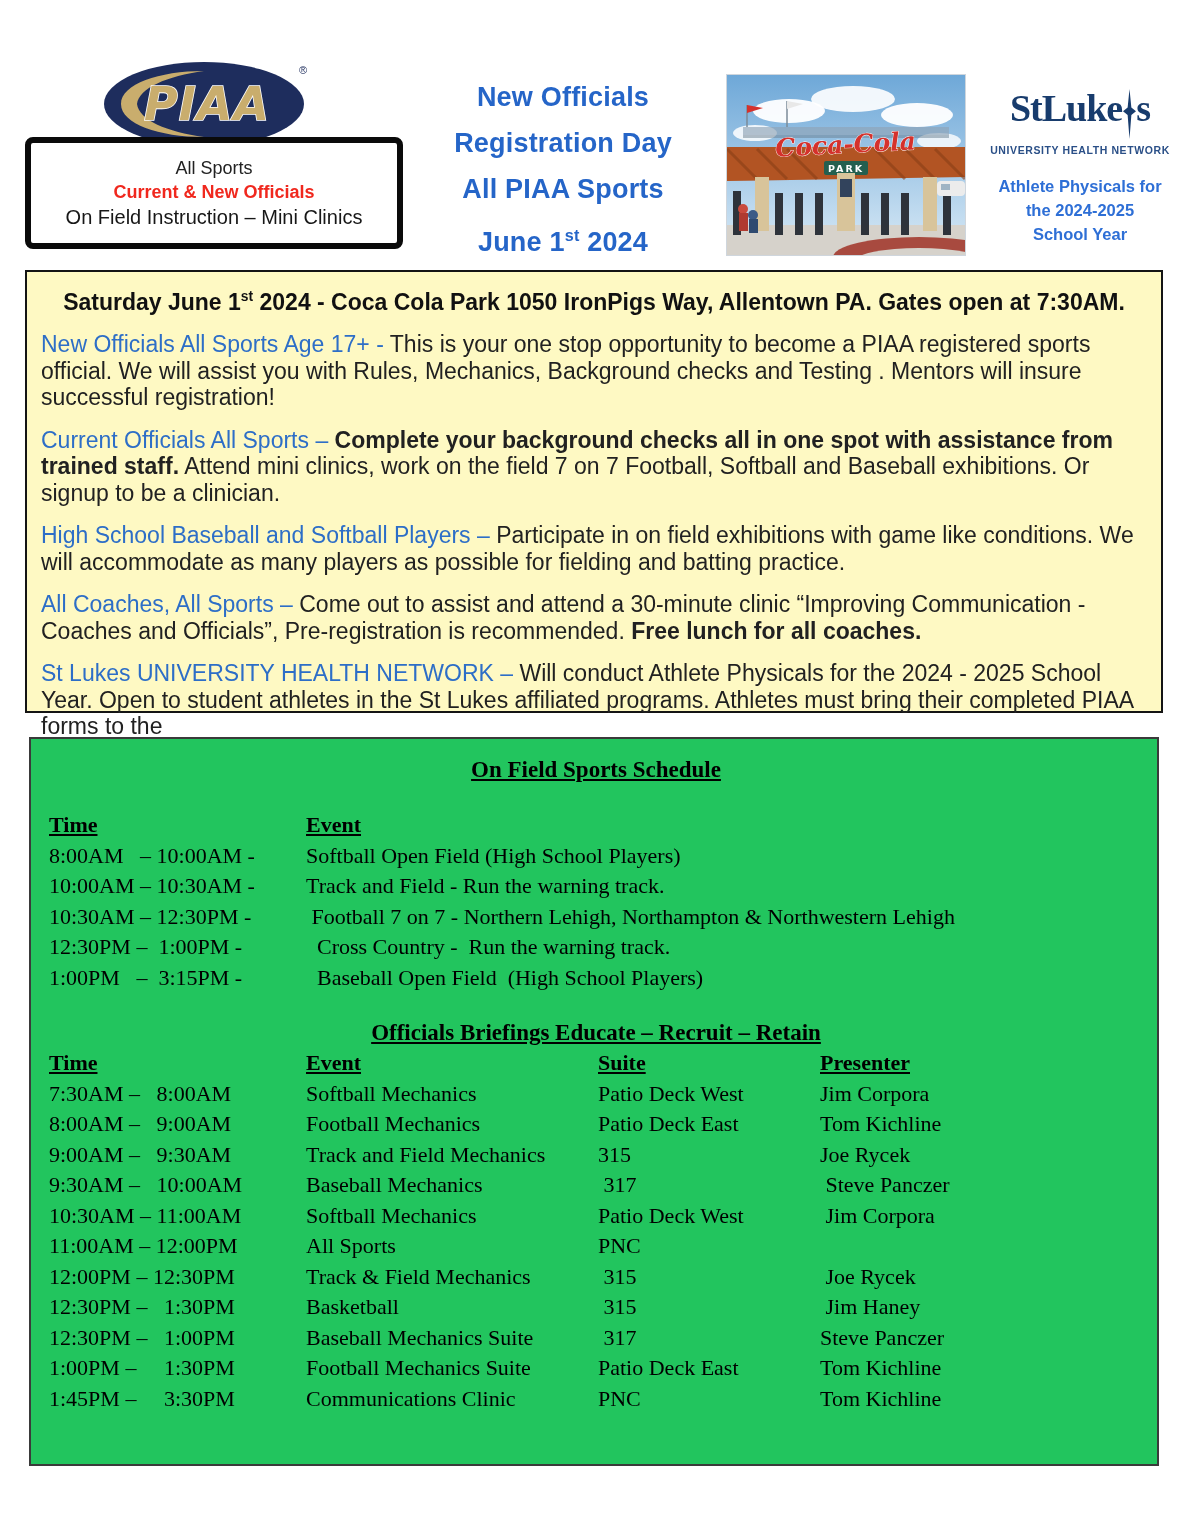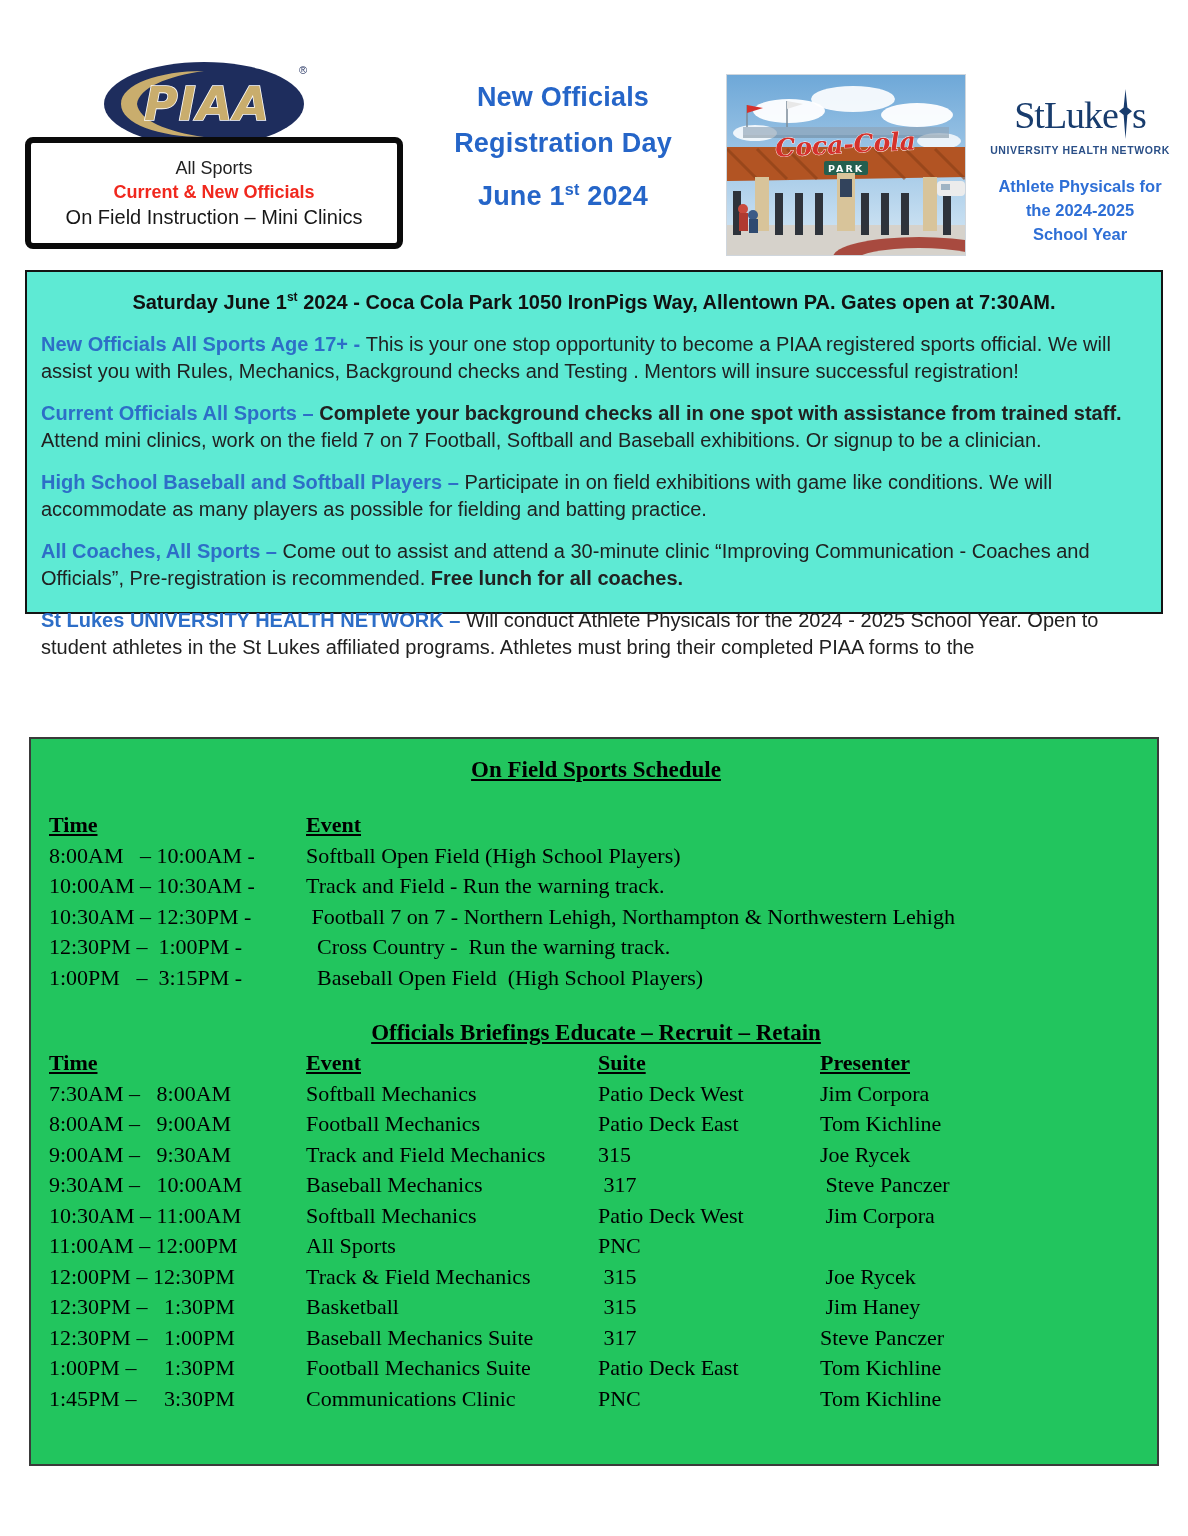--- a/index.html
+++ b/index.html
@@ -28,46 +28,46 @@
   }
   .title-block sup { font-size:60%; vertical-align:super; }
 
   .photo {
     position:absolute; left:727px; top:75px; width:238px; height:180px;
     outline:1px solid #cfd6dd;
   }
 
   .stlukes { position:absolute; left:982px; top:88px; width:196px; text-align:center; }
   .stlukes-wordmark {
-    display:flex; justify-content:center; align-items:center;
-    font-family:"Liberation Serif", serif; font-weight:normal;
+    display:flex; justify-content:center; align-items:flex-start;
+    font-family:"Liberation Serif", serif; font-weight:bold;
     font-size:38px; color:#183c6d; line-height:40px; letter-spacing:-1px;
   }
   .stlukes-cross { width:13px; height:52px; margin:0 0 2px 1px; flex:0 0 auto; }
   .stlukes-sub {
     margin-top:2px; font-size:10.5px; font-weight:bold; color:#2a4f87;
     letter-spacing:0.6px;
   }
   .stlukes-tagline {
     margin-top:18px; font-size:16.5px; font-weight:bold; color:#2e6fd6;
     line-height:24px;
   }
 
   
   .info-box {
-    position:absolute; left:25px; top:270px; width:1138px; height:344px;
-    border:2px solid #141414; background:#5eead4;
-    padding:12px 14px; font-size:20px; line-height:26.5px; color:#212121;
+    position:absolute; left:25px; top:270px; width:1138px; height:443px;
+    border:2px solid #141414; background:#fef9c3;
+    padding:12px 14px; font-size:23px; line-height:26.5px; color:#212121;
   }
   .info-headline { text-align:center; font-weight:bold; margin:0 0 16px 0; color:#111; }
   .info-headline sup { font-size:60%; vertical-align:super; }
   .info-box p { margin:0 0 16px 0; }
   .info-box p.extra-gap { margin-top:10px; }
   .info-box p.small-gap { margin-top:10px; }
-  .lead { color:#2d6ec7; font-weight:bold; }
+  .lead { color:#2d6ec7; font-weight:normal; }
   .seg-bold { font-weight:bold; }
 
   
   .schedule-box {
     position:absolute; left:29px; top:737px; width:1130px; height:729px;
     border:2px solid #3a3a3a; background:#22c55e;
     font-family:"Liberation Serif", serif; color:#000; font-size:22px;
     padding:16px 14px 0 18px;
   }
   .sched-title {
@@ -99,20 +99,21 @@
 
   <div class="badge-box">
     <div class="badge-line1">All Sports</div>
     <div class="badge-line2">Current &amp; New Officials</div>
     <div class="badge-line3">On Field Instruction – Mini Clinics</div>
   </div>
 
   <div class="title-block">
     <div>New Officials</div>
     <div>Registration Day</div>
+    <div>All PIAA Sports</div>
     <div><span>June 1</span><sup>st</sup><span> 2024</span></div>
   </div>
 
   <div class="photo">
     <svg viewBox="0 0 238 180" width="238" height="180">
       <defs>
         <linearGradient id="skyg" x1="0" y1="0" x2="0" y2="1">
           <stop offset="0" stop-color="#6ea8d8"></stop>
           <stop offset="1" stop-color="#d9eaf6"></stop>
         </linearGradient>

